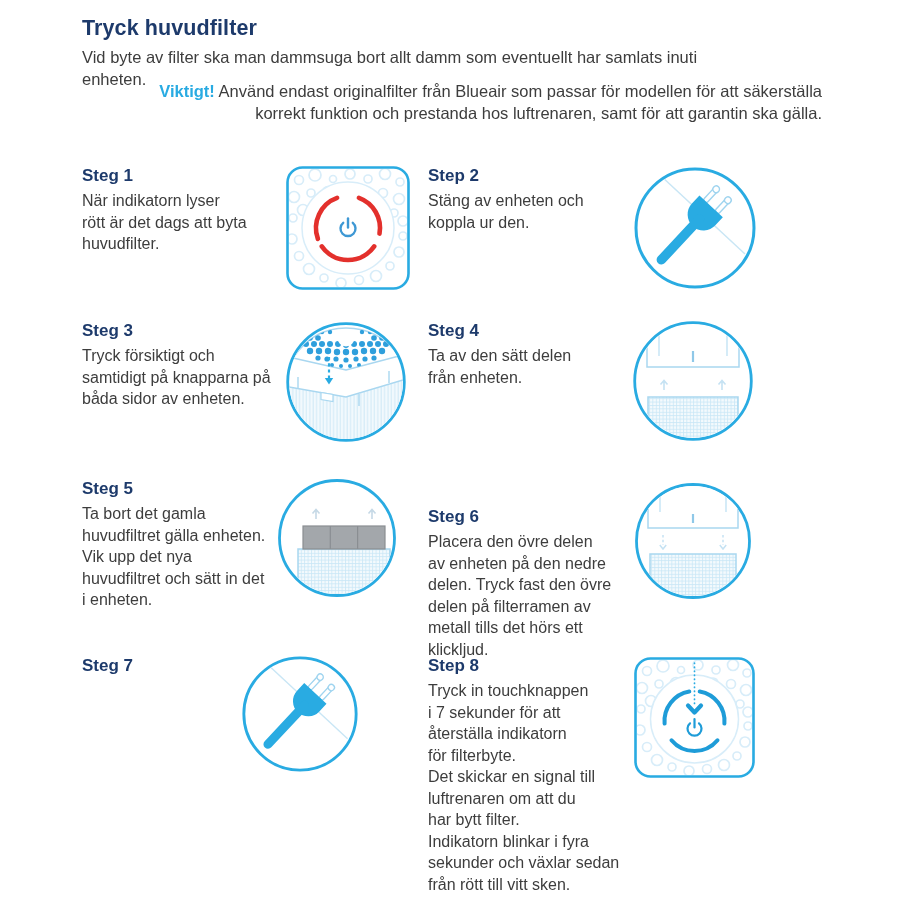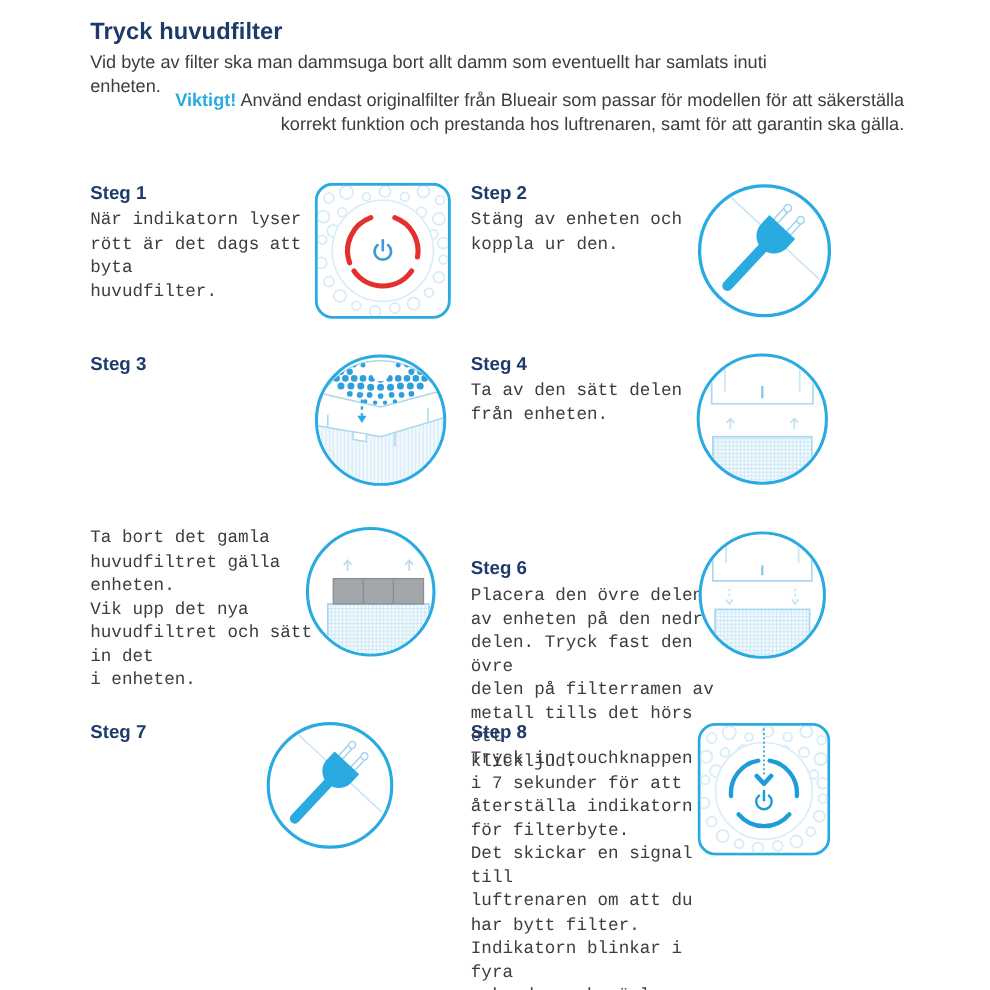--- a/index.html
+++ b/index.html
@@ -2,21 +2,21 @@
 <html><head>
 <meta charset="utf-8">
 <style>
   html,body{margin:0;padding:0;background:#ffffff;}
   body{width:900px;height:900px;position:relative;font-family:"Liberation Sans",sans-serif;color:#3D3D3D;overflow:hidden;}
   .abs{position:absolute;}
   .title{font-size:21.5px;font-weight:700;color:#1D3A6B;letter-spacing:.1px;}
   .para{font-size:16.5px;line-height:22px;white-space:pre-line;}
   .imp-label{color:#29ABE2;font-weight:700;}
   .step-label{font-size:17px;font-weight:700;color:#1D3A6B;margin:0 0 4px 0;}
-  .step-text{font-size:16px;line-height:21.5px;white-space:pre-line;font-family:Liberation Mono, monospace;}
+  .step-text{font-size:16px;line-height:21.5px;white-space:pre-line;}
   svg{display:block;}
 </style>
 </head>
 <body>
 
 <div class="abs title" style="left:82px;top:16px;">Tryck huvudfilter</div>
 <div class="abs para" style="left:82px;top:46px;width:720px;">Vid byte av filter ska man dammsuga bort allt damm som eventuellt har samlats inuti
 enheten.</div>
 <p class="abs para" style="left:82px;top:80px;width:740px;margin:0;text-align:right;"><span class="imp-label">Viktigt!</span> <span>Använd endast originalfilter från Blueair som passar för modellen för att säkerställa
 korrekt funktion och prestanda hos luftrenaren, samt för att garantin ska gälla.</span></p>
@@ -94,20 +94,23 @@
     <circle cx="-8" cy="-25" r="3.3" fill="#fff" stroke="#9FD4EF" stroke-width="1.4"></circle>
     <circle cx="8" cy="-25" r="3.3" fill="#fff" stroke="#9FD4EF" stroke-width="1.4"></circle>
     <path d="M -16,-9 L 16,-9 L 16,2 A 16 16 0 0 1 -16,2 Z" fill="#29ABE2"></path>
     <line x1="0" y1="52" x2="0" y2="72" stroke="#fff" stroke-width="14"></line>
     <line x1="0" y1="8" x2="0" y2="64" stroke="#29ABE2" stroke-width="9.5" stroke-linecap="round"></line>
   </g>
 </svg>
 
 <div class="abs" style="left:82px;top:321px;width:230px;">
   <p class="step-label">Steg 3</p>
+  <div class="step-text">Tryck försiktigt och
+samtidigt på knapparna på
+båda sidor av enheten.</div>
 </div>
 <svg class="abs" style="left:285px;top:321px;" width="122" height="122" viewBox="0 0 122 122">
   <defs>
     <clipPath id="c3">
         <circle cx="61" cy="61" r="57"></circle>
       </clipPath>
     <clipPath id="top3">
         <path d="M 8,37 Q 28,7 61,7 Q 94,7 114,35 L 61,49 Z"></path>
       </clipPath>
     <pattern id="hv3" width="3.4" height="3.4" patternUnits="userSpaceOnUse">
@@ -196,20 +199,21 @@
     <line x1="61" y1="31" x2="61" y2="42" stroke="#8FC8E8" stroke-width="2.2"></line>
     <g fill="none" stroke="#C5E2F3" stroke-width="1.6">
       <path d="M 32,70 V 61 M 28.5,64.5 L 32,60.5 L 35.5,64.5"></path>
       <path d="M 90,70 V 61 M 86.5,64.5 L 90,60.5 L 93.5,64.5"></path>
     </g>
     <rect x="16" y="77" width="90" height="45" fill="url(#gr4)" stroke="#A9D7F0" stroke-width="1.5"></rect>
   </g>
 </svg>
 
 <div class="abs" style="left:82px;top:479px;width:230px;">
+  <p class="step-label">Steg 5</p>
   <div class="step-text">Ta bort det gamla
 huvudfiltret gälla enheten.
 Vik upp det nya
 huvudfiltret och sätt in det
 i enheten.</div>
 </div>
 <svg class="abs" style="left:277px;top:478px;" width="120" height="120" viewBox="0 0 120 120">
   <defs>
     <clipPath id="c5">
         <circle cx="60" cy="60" r="56"></circle>

